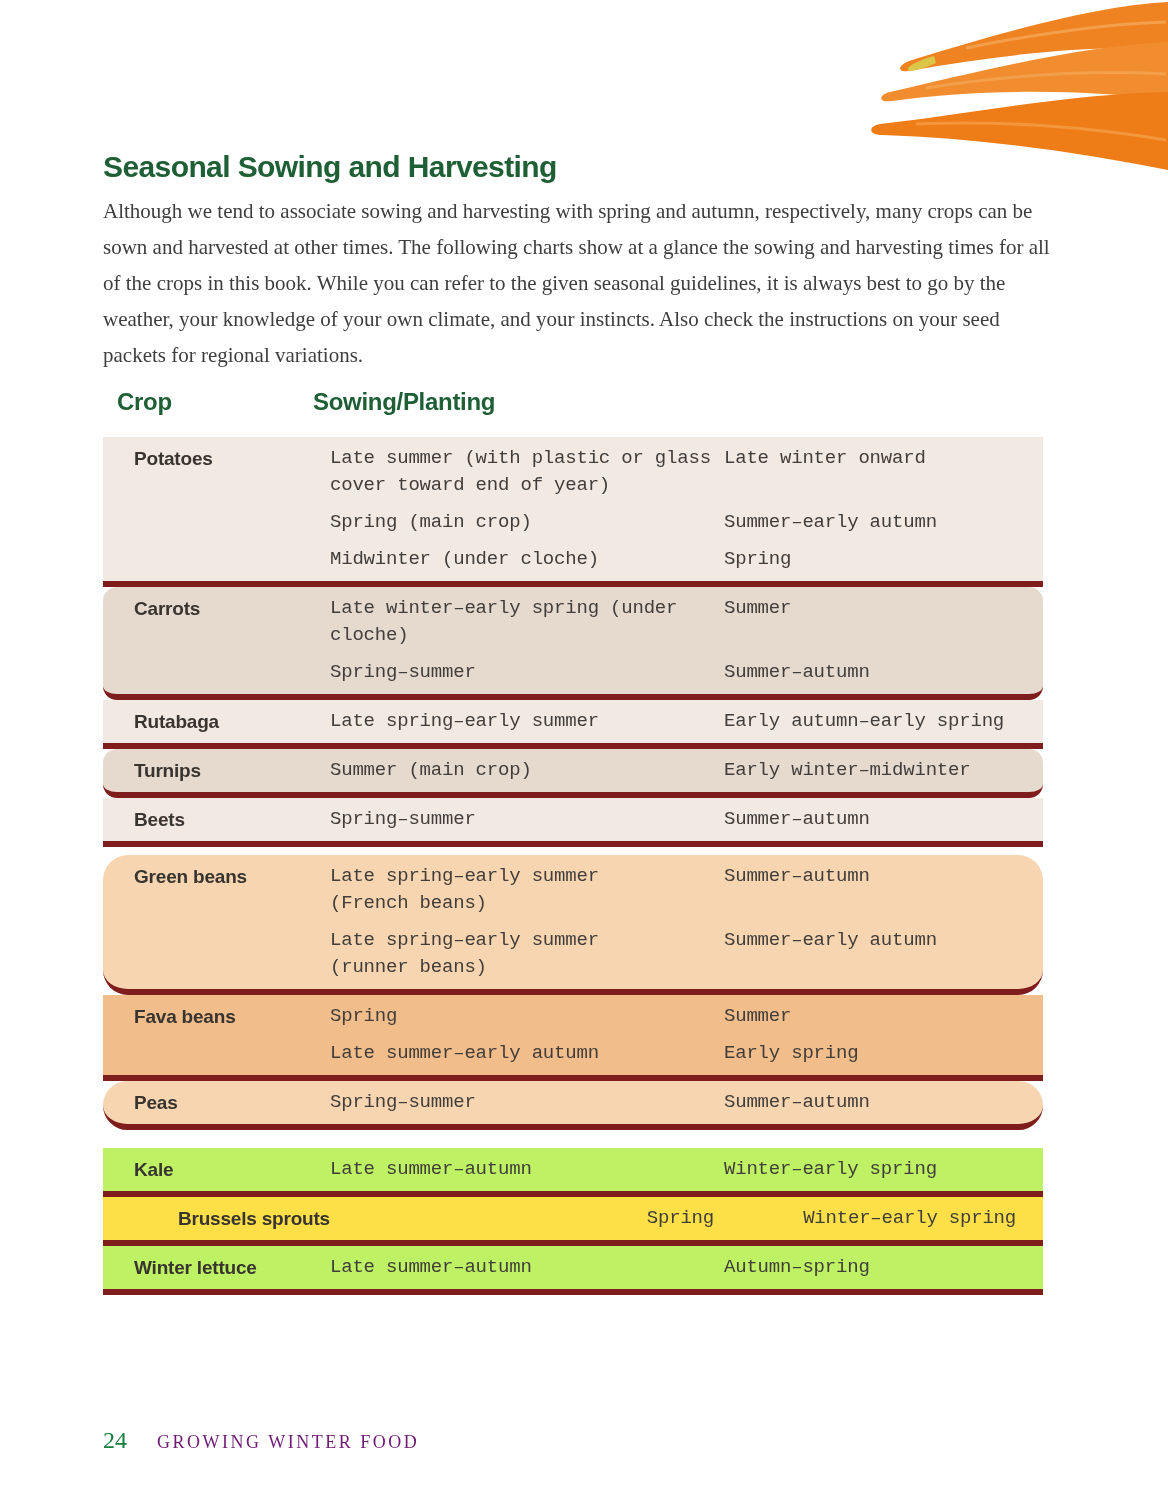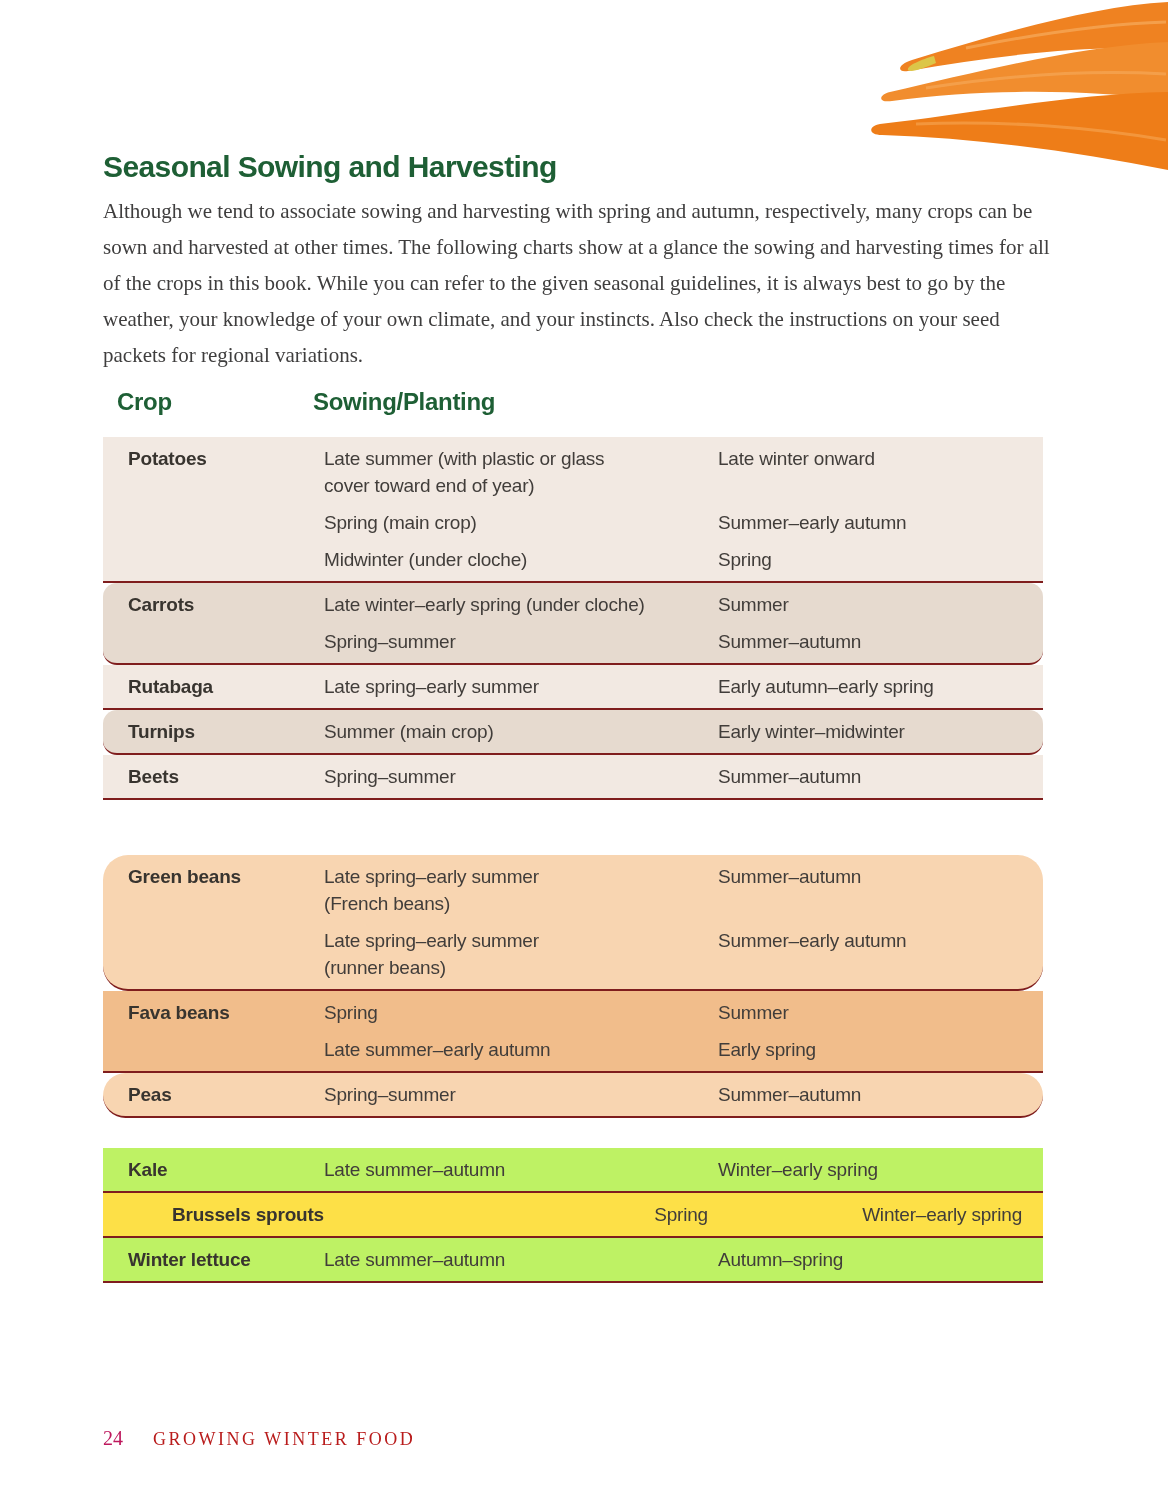--- a/index.html
+++ b/index.html
@@ -25,46 +25,46 @@
     display:grid; grid-template-columns:210px 394px 1fr;
     font-weight:bold; font-size:24px; color:#1e5f35; letter-spacing:-0.3px;
   }
   .thead .hcell:first-child { padding-left:14px; }
   .tgroup { position:absolute; left:103px; width:940px; }
   #group-0 { top:437px; }
   #group-1 { top:855px; }
   #group-2 { top:1148px; }
   .trow {
     display:grid; grid-template-columns:210px 1fr;
-    padding:8px 11px; border-bottom:2px solid #7f1d1d;
+    padding:8px 17px; border-bottom:6px solid #7f1d1d;
   }
   .crop {
     padding-left:14px; font-weight:bold; font-size:19px;
     color:#38342f; line-height:27px; letter-spacing:-0.2px;
   }
-  .entries { display:flex; flex-direction:column; gap:10px; }
+  .entries { display:flex; flex-direction:column; gap:10px;font-family:Liberation Mono, monospace; }
   .entry { display:grid; grid-template-columns:394px 1fr; }
   .cell {
     font-size:19px; color:#413d3a; line-height:27px;
     letter-spacing:-0.2px; white-space:pre-line; padding-right:10px;
   }
   .beige.light  { background:#f2e9e2; }
   .beige.dark   { background:#e6dacf;border-radius:14px; }
   .orange.light { background:#f8d5b1;border-radius:25px; }
   .orange.dark  { background:#f1bd8b; }
   .green.light  { background:#bef264; }
   .green.dark   { background:#fde047;text-align:right; }
   .carrots { position:absolute; right:0; top:1280; }
   .footer {
     position:absolute; left:103px; top:1427px;
     display:flex; align-items:baseline; gap:30px;
     font-family:"Liberation Serif", serif;
   }
-  .page-number { font-size:20px; color:#be185d; }
-  .book-title { font-size:18px; letter-spacing:2.5px; color:#b91c1c;text-align:center; }
+  .page-number { font-size:24px; color:#15803d; }
+  .book-title { font-size:18px; letter-spacing:2.5px; color:#701a75;text-align:center; }
 </style>
 </head>
 <body>
 
 <h1 class="page-title">Seasonal Sowing and Harvesting</h1>
 
 <p class="intro">Although we tend to associate sowing and harvesting with spring and autumn, respectively, many crops can be sown and harvested at other times. The following charts show at a glance the sowing and harvesting times for all of the crops in this book. While you can refer to the given seasonal guidelines, it is always best to go by the weather, your knowledge of your own climate, and your instincts. Also check the instructions on your seed packets for regional variations.</p>
 
 <div class="thead">
   <div class="hcell">Crop</div>

